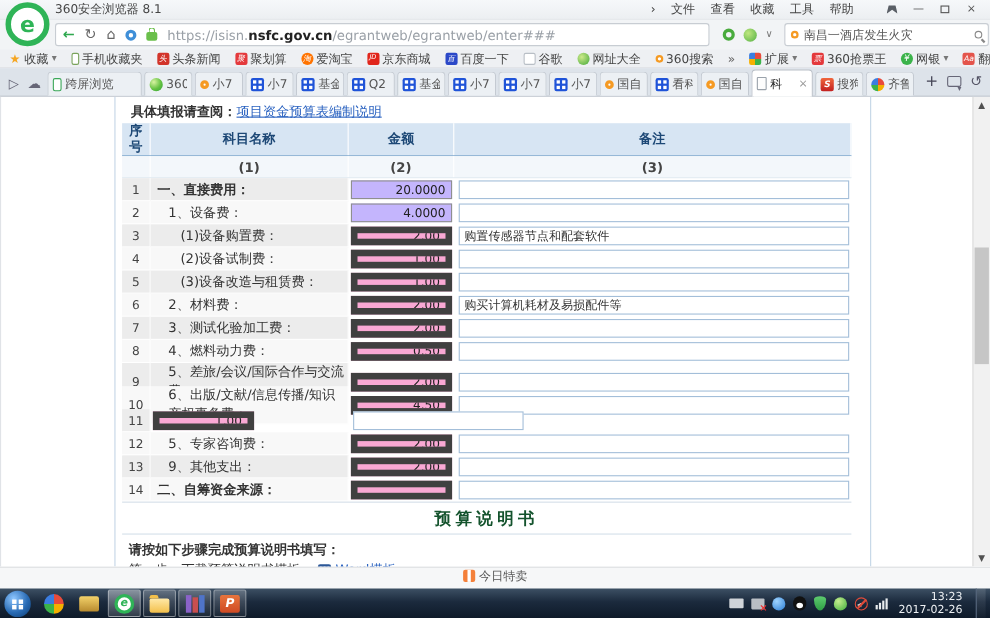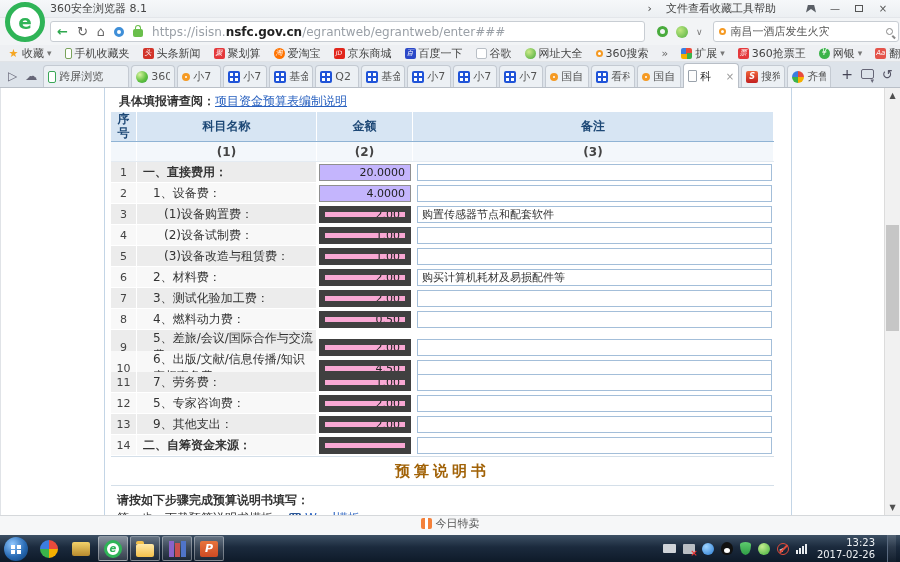--- a/index.html
+++ b/index.html
@@ -96,21 +96,21 @@
   .c-name{display:flex;align-items:center;border-right:1px solid #fff;border-bottom:1px solid #fff;padding-left:6px;}
   .trow:nth-child(odd) .c-num,.trow:nth-child(odd) .c-name{background:#ececec;}
   .trow:nth-child(even) .c-num,.trow:nth-child(even) .c-name{background:#f8f8f8;}
   .lv2{padding-left:16px;}
   .lv3{padding-left:27px;}
   .bold{font-weight:bold;}
   .c-amt,.c-rem{display:flex;align-items:center;}
   input.amt{width:92px;height:17px;margin-left:2px;border:6px solid #404040;font-size:11px;text-align:right;padding-right:5px;color:#222;background:#f9a8d4;outline:none;}
   input.amt.ro{background:#c4b5fd;border:1px solid #8f8f8f;}
   input.rem{width:355px;height:17px;margin-left:4px;border:1px solid #a3bed9;font-size:11px;padding:0 4px;color:#333;background:#fff;outline:none;}
-  .budget-band{position:absolute;left:110px;top:368px;width:663px;height:30px;border-top:1px solid #d4dfe9;border-bottom:1px solid #d4dfe9;display:flex;align-items:center;justify-content:center;font-size:15px;font-weight:bold;color:#a16207;letter-spacing:4px;}
+  .budget-band{position:absolute;left:110px;top:368px;width:663px;height:30px;border-top:1px solid #d4dfe9;border-bottom:1px solid #d4dfe9;display:flex;align-items:center;justify-content:center;font-size:15px;font-weight:bold;color:#14532d;letter-spacing:4px;}
   .steps-title{position:absolute;left:116px;top:404px;font-weight:bold;text-align:center;}
   .step1{position:absolute;left:116px;top:422px;display:flex;align-items:center;gap:4px;}
   .word-ic{width:12px;height:12px;background:#2b5797;color:#fff;font-size:8px;font-weight:bold;display:inline-flex;align-items:center;justify-content:center;border-radius:2px;}
   
   .vscroll{position:absolute;right:0;top:0;width:16px;height:427px;background:#f1f1f1;border-left:1px solid #dcdcdc;}
   .sarrow{height:15px;display:flex;align-items:center;justify-content:center;font-size:8px;color:#505050;}
   .sarrow.down{position:absolute;bottom:0;left:0;right:0;}
   .sthumb{position:absolute;left:1px;top:137px;width:13px;height:106px;background:#c6c6c6;}
 
   
@@ -171,21 +171,21 @@
 </head>
 <body>
 
 <div class="window">
 
   <div class="titlebar">
     <div class="logo">e</div>
     <span>360安全浏览器 8.1</span>
     <div class="menus">
       <span class="menu-item">›</span>
-      <span id="menu-mount" style="display:flex;">
+      <span id="menu-mount" style="display:flex;gap:14px;">
           <span class="menu-item">文件</span>
           <span class="menu-item">查看</span>
           <span class="menu-item">收藏</span>
           <span class="menu-item">工具</span>
           <span class="menu-item">帮助</span>
         </span>
       <div class="winctl">
         <span class="wbtn">
             <i class="skin"></i>
           </span>
@@ -505,21 +505,20 @@
     <div class="c-name lv2">6、出版/文献/信息传播/知识产权事务费：</div>
     <div class="c-amt">
               <input class="amt" value="4.50" style="">
             </div>
     <div class="c-rem">
               <input class="rem" style="">
             </div>
   </div>
           <div class="trow">
     <div class="c-num">11</div>
-    <div class="c-name lv2">7、劳务费：</div>
     <div class="c-amt">
               <input class="amt" value="1.00" style="">
             </div>
     <div class="c-rem">
               <input class="rem" style="">
             </div>
   </div>
           <div class="trow">
     <div class="c-num">12</div>
     <div class="c-name lv2">5、专家咨询费：</div>

